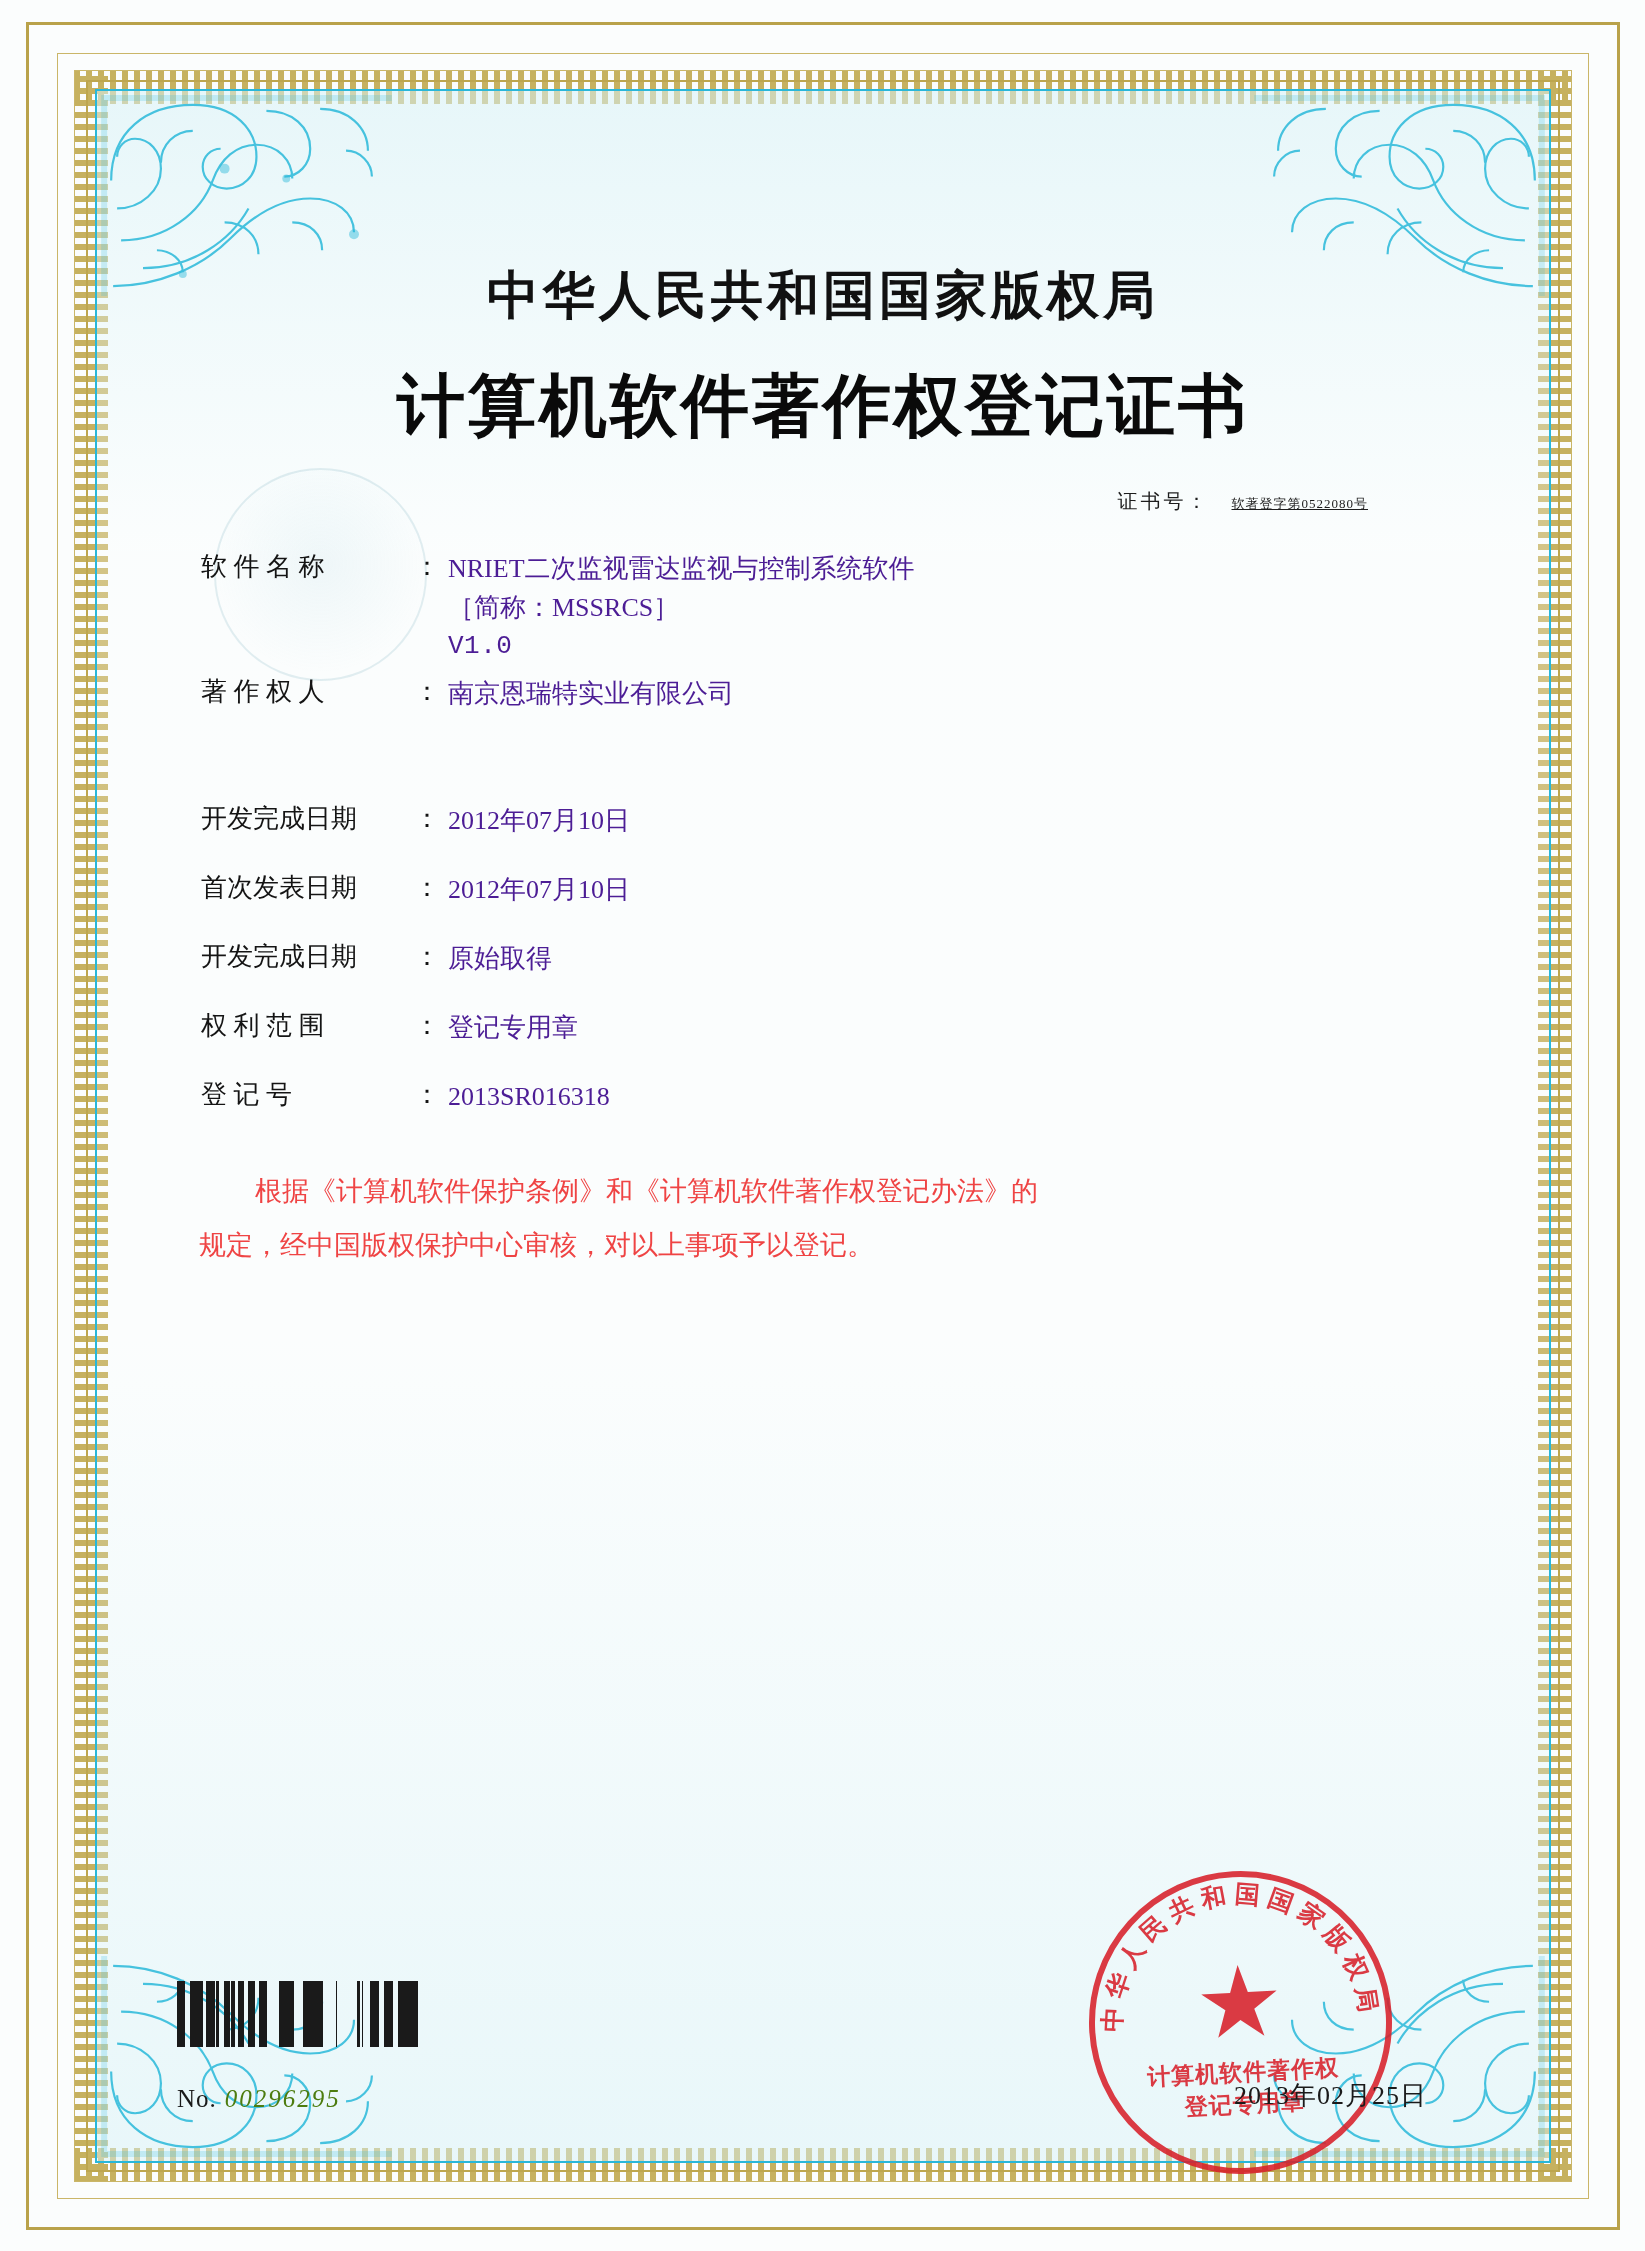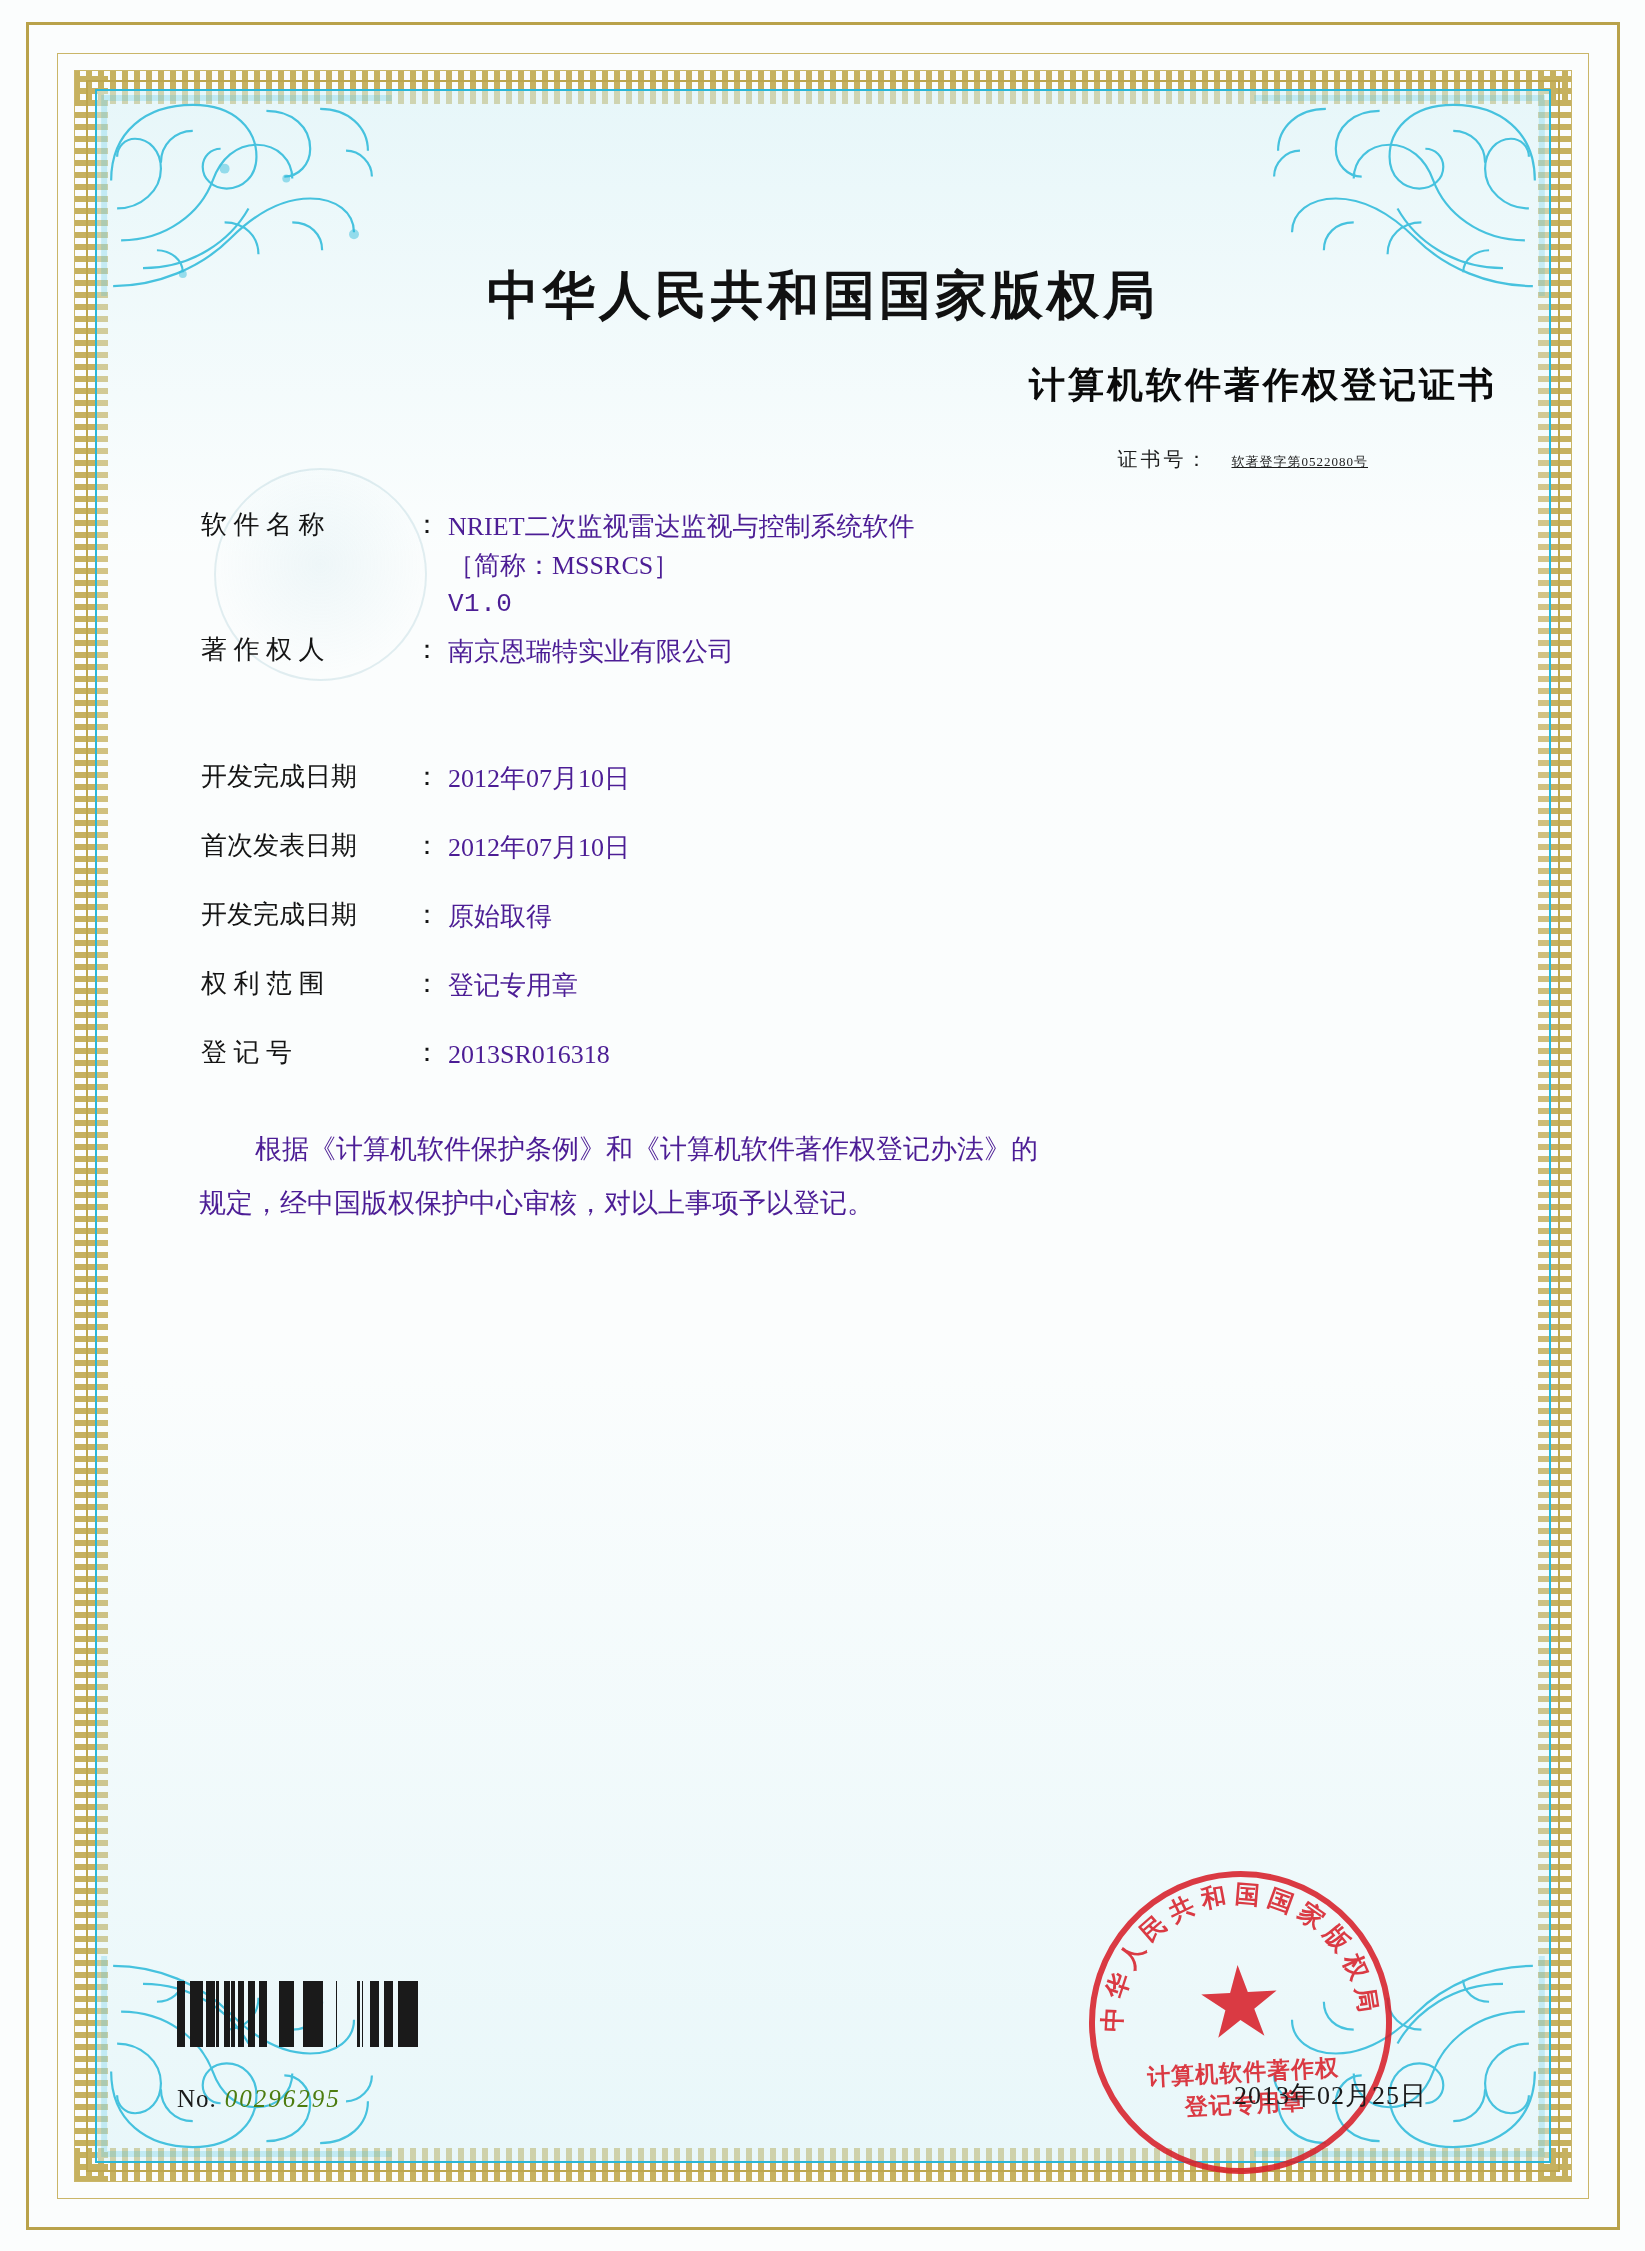--- a/index.html
+++ b/index.html
@@ -84,22 +84,22 @@
   .title-main {
     text-align: center;
     font-size: 52px;
     letter-spacing: 4px;
     font-weight: bold;
     color: #111;
     margin-top: 92px;
     font-family: "DejaVu Serif", "Liberation Serif", serif;
   }
   .title-sub {
-    text-align: right;
-    font-size: 36px;
+    text-align: center;
+    font-size: 68px;
     letter-spacing: 3px;
     font-weight: bold;
     color: #0a0a0a;
     margin-top: 30px;
     font-family: "DejaVu Serif", "Liberation Serif", serif;
   }
   .cert-no-line {
     margin-top: 36px;
     text-align: right;
     padding-right: 129px;
@@ -144,21 +144,21 @@
   }
   .gap-lg { height: 58px; }
   .row-spaced { margin-bottom: 30px; }
 
   .paragraph {
     margin-top: 48px;
     padding-left: 50px;
     padding-right: 20px;
     font-size: 27px;
     line-height: 2.0;
-    color: #4c1d95;
+    color: #ef4444;
   }
   .paragraph .indent { display: inline-block; width: 56px; }
 
   
   .barcode {
     position: absolute;
     left: 174px;
     bottom: 205px;
     width: 244px;
     height: 66px;

